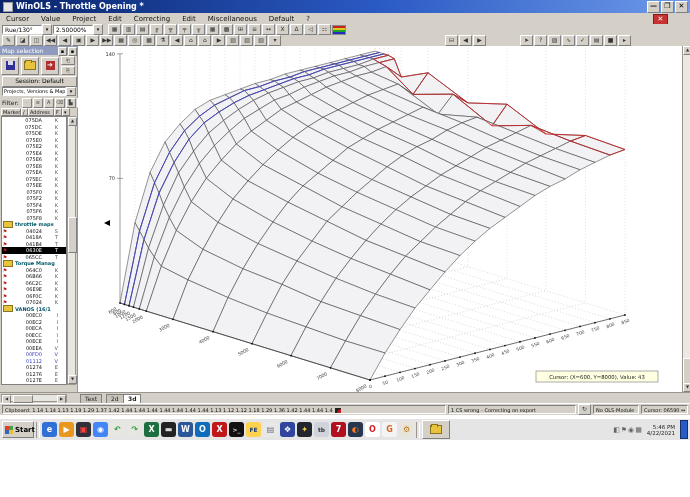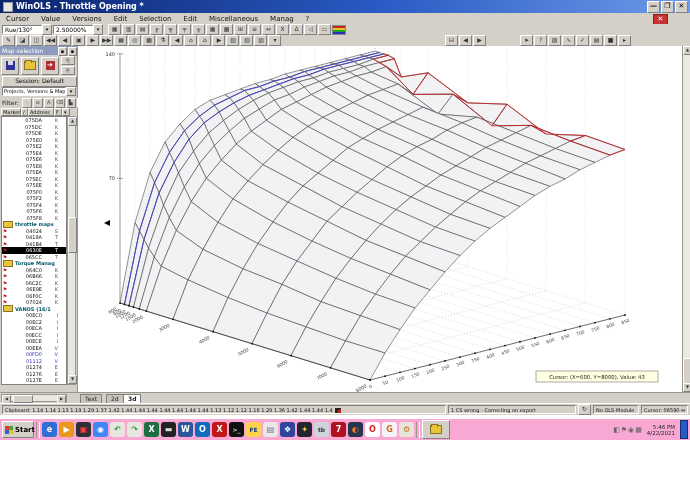--- a/index.html
+++ b/index.html
@@ -78,21 +78,21 @@
   #hthumb{width:18px;height:6px;margin-left:2px;}
   .tab{position:absolute;top:1px;height:9px;font-size:6px;line-height:8px;padding:0 4px;background:#c8c4bc;
        border:1px solid #808080;border-bottom:none;color:#222;}
   .tab.active{background:#fff;font-weight:bold;}
   
   #statusbar{left:0;top:403px;width:690px;height:12px;background:#d4d0c8;border-top:1px solid #fff;box-sizing:border-box;display:flex;align-items:center;gap:2px;padding:1px 2px;}
   .sfield{height:9px;font-size:5px;line-height:8px;white-space:nowrap;overflow:hidden;box-sizing:border-box;
           border:1px solid;border-color:#808080 #fff #fff #808080;background:#d4d0c8;padding:0 2px;color:#111;}
   .clipicon{display:inline-block;width:6px;height:6px;background:linear-gradient(135deg,#222 50%,#c02020 50%);vertical-align:middle;margin-left:2px;}
   
-  #taskbar{left:0;top:418px;width:690px;height:22px;background:#f9a8d4;border-top:1px solid #fff;box-sizing:border-box;display:flex;align-items:center;padding:1px 2px;gap:2px;}
+  #taskbar{left:0;top:418px;width:690px;height:22px;background:#e5e5e5;border-top:1px solid #fff;box-sizing:border-box;display:flex;align-items:center;padding:1px 2px;gap:2px;}
   #start-btn{width:32px;height:17px;display:flex;align-items:center;gap:2px;font-size:7px;font-weight:bold;padding-left:2px;box-sizing:border-box;}
   .winflag{width:8px;height:8px;display:grid;grid-template-columns:4px 4px;grid-template-rows:4px 4px;}
   .winflag i:nth-child(1){background:#e03c2c;}.winflag i:nth-child(2){background:#48a048;}
   .winflag i:nth-child(3){background:#2c64c8;}.winflag i:nth-child(4){background:#e8c030;}
   .qlicon{width:15px;height:15px;border-radius:3px;display:flex;align-items:center;justify-content:center;
           font-size:8px;font-weight:bold;}
   #win-button{width:26px;height:17px;display:flex;align-items:center;justify-content:center;}
   #tray{margin-left:auto;display:flex;align-items:center;gap:2px;}
   .trayicon{font-size:7px;color:#666;}
   #clock{font-size:5.5px;line-height:6px;text-align:right;color:#222;padding:0 3px;}
@@ -109,26 +109,26 @@
     <span style="margin-left:auto;display:flex;margin-right:2px;">
       <span class="capbtn raised">—</span>
       <span class="capbtn raised">❐</span>
       <span class="capbtn raised">✕</span>
     </span>
   </div>
 
   <div id="menubar" class="abs">
     <span class="mitem">Cursor</span>
       <span class="mitem">Value</span>
-      <span class="mitem">Versions</span>
+      <span class="mitem">Project</span>
       <span class="mitem">Edit</span>
-      <span class="mitem">Selection</span>
+      <span class="mitem">Correcting</span>
       <span class="mitem">Edit</span>
       <span class="mitem">Miscellaneous</span>
-      <span class="mitem">Manag</span>
+      <span class="mitem">Default</span>
       <span class="mitem">?</span>
       <span id="mdi-close">✕</span>
   </div>
 
   <div id="tb1" class="abs tbar">
       <span class="combo">
         <span class="cval sunken">Rue/130°</span>
         <span class="cbtn raised">▾</span>
       </span>
       <span class="combo">

